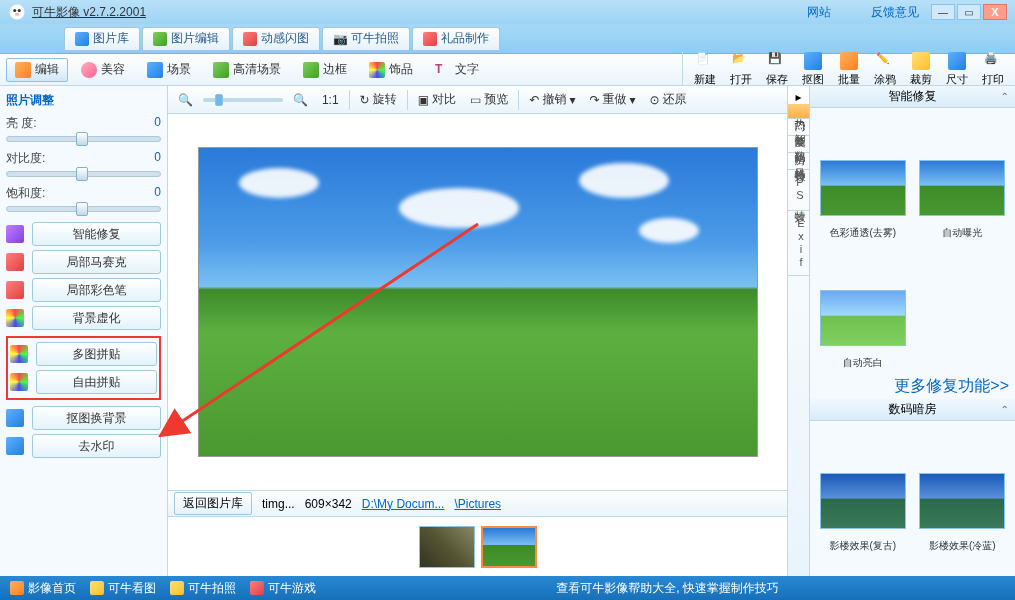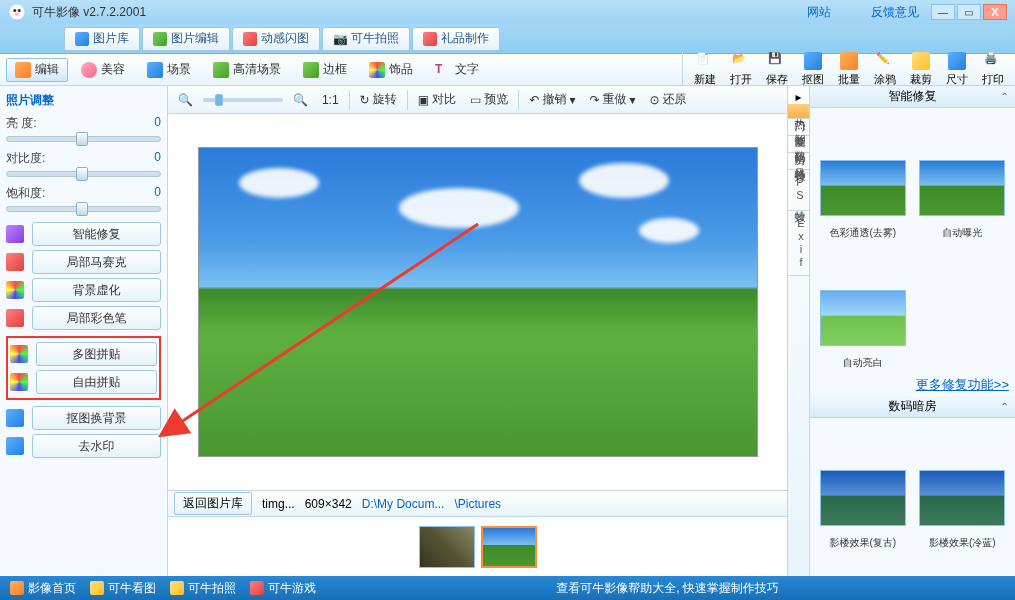--- a/index.html
+++ b/index.html
@@ -1,20 +1,20 @@
 <!DOCTYPE html>
 <html><head>
 <meta charset="utf-8">
 <style>
 * { margin: 0; padding: 0; box-sizing: border-box; font-family: "Microsoft YaHei", sans-serif; font-size: 12px; }
 body { background: #fff; width: 1015px; height: 600px; overflow: hidden; position: relative; }
 
 .titlebar { height: 24px; background: linear-gradient(to bottom, #b8e0f8, #9dd4f5); display: flex; align-items: center; padding: 0 8px; }
 .app-logo { width: 18px; height: 18px; margin-right: 6px; }
-.title-text { color: #333; }
+.title-text { color: #333; text-decoration: underline; }
 .title-spacer { flex: 1; }
 .title-links { display: flex; gap: 8px; margin-right: 12px; }
 .title-links span { color: #0066cc; cursor: pointer; margin-left: 32px; }
 .win-controls { display: flex; gap: 2px; }
 .win-btn { width: 24px; height: 16px; background: #cfe8fa; border: 1px solid #8ac4ea; display: flex; align-items: center; justify-content: center; cursor: pointer; font-size: 10px; color: #333; }
 .win-btn.close { background: #ff9d8a; border-color: #e6765f; color: #fff; font-size: 11px; font-weight: bold; }
 
 .main-tabs { height: 30px; background: linear-gradient(to bottom, #a5d8f6, #8dcdf3); display: flex; align-items: center; padding-left: 64px; gap: 2px; border-bottom: 1px solid #6fb8e4; }
 .main-tab { height: 24px; padding: 0 10px; display: flex; align-items: center; gap: 4px; background: linear-gradient(to bottom, #fefefe, #e4f2fb); border: 1px solid #a0c8e0; border-radius: 3px 3px 0 0; cursor: pointer; color: #2a5a8a; }
 .main-tab svg, .main-tab .ico { width: 14px; height: 14px; }
@@ -52,39 +52,39 @@
 .zoom-slider { width: 80px; height: 4px; background: #c0d8e8; border-radius: 2px; position: relative; }
 .zoom-slider .thumb { width: 8px; height: 12px; background: #6fb8e4; border-radius: 2px; position: absolute; top: -4px; left: 15%; }
 
 .canvas-main { flex: 1; background: #fff; position: relative; display: flex; align-items: center; justify-content: center; }
 .bliss-img { width: 560px; height: 310px; background: linear-gradient(to bottom, #2a7ad9 0%, #4a9ae8 30%, #7ac0f2 45%, #3d8a2a 46%, #5db040 60%, #4a9830 100%); border: 1px solid #999; position: relative; overflow: hidden; }
 .cloud { position: absolute; background: #fff; border-radius: 50%; opacity: 0.9; filter: blur(2px); }
 .arrow-overlay { position: absolute; }
 
 .canvas-bottom { height: 26px; background: linear-gradient(to bottom, #fefefe, #e8f4fb); border-top: 1px solid #c0d8e8; display: flex; align-items: center; padding: 0 6px; gap: 10px; font-size: 11px; }
 .ret-btn { background: linear-gradient(to bottom, #fff, #e4f2fb); border: 1px solid #a0c8e0; padding: 2px 8px; cursor: pointer; border-radius: 2px; }
-.path-link { color: #0066cc; cursor: pointer; }
+.path-link { color: #0066cc; text-decoration: underline; cursor: pointer; }
 
 .thumb-strip { height: 60px; background: #fff; border-top: 1px solid #c0d8e8; display: flex; align-items: center; justify-content: center; gap: 6px; }
 .thumb { width: 56px; height: 42px; border: 1px solid #8ac4ea; cursor: pointer; }
 .thumb.active { border: 2px solid #ff8c3a; }
 
 .right-panel { width: 228px; background: #f4faff; border-left: 1px solid #c0d8e8; display: flex; }
 .vert-tabs { width: 22px; background: linear-gradient(to bottom, #fefefe, #e8f4fb); display: flex; flex-direction: column; border-right: 1px solid #c0d8e8; padding-top: 4px; }
 .vert-tab { writing-mode: vertical-rl; text-orientation: upright; padding: 6px 2px; text-align: center; cursor: pointer; border-bottom: 1px solid #c0d8e8; font-size: 11px; color: #555; letter-spacing: 1px; }
 .vert-tab.active { background: linear-gradient(to bottom, #ffd080, #ffb040); color: #333; }
 .right-content { flex: 1; overflow-y: auto; }
 .section-hdr { height: 22px; background: linear-gradient(to bottom, #f0f8ff, #d8ecf8); display: flex; align-items: center; justify-content: center; font-size: 11px; border-bottom: 1px solid #c0d8e8; position: relative; }
 .section-hdr .chev { position: absolute; right: 6px; font-size: 10px; color: #666; }
 .effect-grid { display: grid; grid-template-columns: 1fr 1fr; gap: 2px; padding: 4px; }
 .effect-cell { display: flex; flex-direction: column; align-items: center; gap: 10px; cursor: pointer; margin-top: 48px; }
 .effect-thumb { width: 86px; height: 56px; border: 1px solid #8ac4ea; }
 .effect-label { font-size: 10px; color: #333; white-space: nowrap; }
 .more-link { text-align: right; padding: 2px 6px; }
-.more-link a { color: #0066cc; text-decoration: underline; font-size: 13px; cursor: pointer; }
+.more-link a { color: #0066cc; font-size: 16px; cursor: pointer; }
 
 .statusbar { height: 24px; background: linear-gradient(to bottom, #2888d4, #1670b8); display: flex; align-items: center; padding: 0 10px; gap: 14px; color: #fff; font-size: 12px; }
 .status-link { display: flex; align-items: center; gap: 4px; cursor: pointer; }
 .status-link .ico { width: 14px; height: 14px; }
 .status-spacer { flex: 1; }
 
 .ico-orange { background: linear-gradient(135deg, #ffb060, #ff8020); border-radius: 2px; }
 .ico-blue { background: linear-gradient(135deg, #60b0ff, #2080e0); border-radius: 2px; }
 .ico-green { background: linear-gradient(135deg, #80d060, #40a020); border-radius: 2px; }
 .ico-red { background: linear-gradient(135deg, #ff8080, #e04040); border-radius: 2px; }
@@ -251,26 +251,26 @@
     <div class="tool-list">
       <div class="tool-item">
           <span class="ico ico-purple"></span>
           <div class="tool-btn">智能修复</div>
         </div>
       <div class="tool-item">
           <span class="ico ico-red"></span>
           <div class="tool-btn">局部马赛克</div>
         </div>
       <div class="tool-item">
+          <span class="ico ico-red"></span>
+          <div class="tool-btn">局部彩色笔</div>
+        </div>
+      <div class="tool-item">
           <span class="ico ico-multi"></span>
           <div class="tool-btn">背景虚化</div>
-        </div>
-      <div class="tool-item">
-          <span class="ico ico-red"></span>
-          <div class="tool-btn">局部彩色笔</div>
         </div>
     </div>
 
     <div class="highlight-box">
       <div class="tool-item">
           <span class="ico ico-multi"></span>
           <div class="tool-btn">多图拼贴</div>
         </div>
       <div class="tool-item">
           <span class="ico ico-multi"></span>

